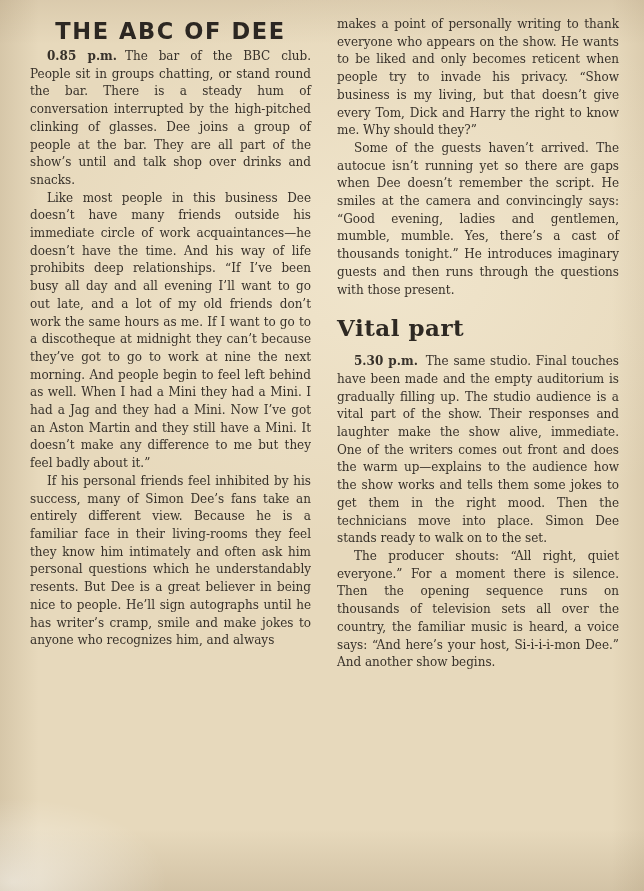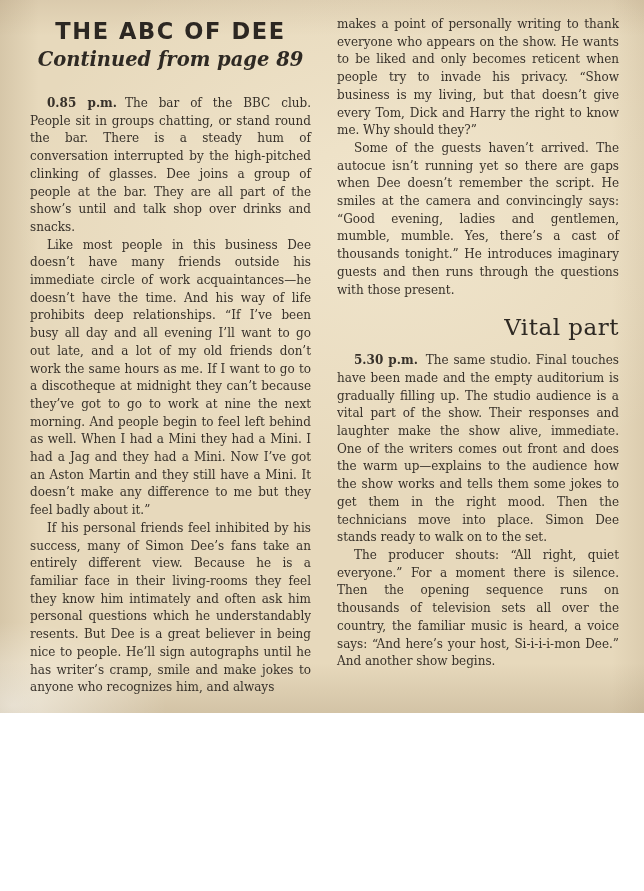--- a/index.html
+++ b/index.html
@@ -2,21 +2,21 @@
 <html><head>
 <meta charset="utf-8">
 <style>
   html,body{margin:0;padding:0;}
   body{
     width:644px;height:891px;overflow:hidden;
     font-family:"DejaVu Serif","Liberation Serif",serif;
     color:#37312a;
   }
   .page{
-    position:relative;width:644px;height:713px;box-sizing:border-box;
+    position:relative;width:644px;height:891px;box-sizing:border-box;
     background:
       radial-gradient(ellipse 220px 120px at 2% 99%, rgba(255,255,252,0.55), rgba(255,255,255,0) 70%),
       radial-gradient(ellipse 500px 380px at 60% 30%, rgba(252,244,224,0.45), rgba(252,244,224,0) 75%),
       linear-gradient(to right, rgba(110,85,50,0.14), rgba(110,85,50,0) 6%),
       linear-gradient(to left, rgba(120,95,60,0.10), rgba(120,95,60,0) 5%),
       linear-gradient(to bottom, rgba(130,100,65,0.12), rgba(130,100,65,0) 5%),
       linear-gradient(to top, rgba(105,80,50,0.16), rgba(105,80,50,0) 7%),
       #e7d9bc;
     padding:14px 25px 0 30px;
   }
@@ -35,35 +35,34 @@
     text-align:center;color:#2e2923;margin:0 0 24px 0;
   }
   .para{
     margin:0;font-size:12px;line-height:17.7px;
     text-align:justify;
   }
   .para.indent{text-indent:17px;}
   .lead{font-weight:bold;}
   .lead:not(:empty){margin-right:8px;}
   .subhead{
-    font-size:23px;font-weight:normal;color:#2e2923;
-    text-align:right;margin:15px 0 12px 0;letter-spacing:0.5px;
+    font-size:23px;font-weight:bold;color:#2e2923;
+    text-align:left;margin:15px 0 12px 0;letter-spacing:0.5px;
   }
   .last-para{position:relative;}
 </style>
 </head>
 <body>
 
 <div class="page">
   <div class="columns">
 
     <div class="col col-left">
       <header>
         <h1>THE ABC OF DEE</h1>
-        <p class="continued">Continued from page 89</p>
       </header>
 
 
       <p class="para indent"><b class="lead">0.85 p.m.</b><span>The bar of the BBC club. People sit in groups chatting, or stand round the bar.  There is a steady hum of conversation interrupted by the high-pitched clinking of glasses.  Dee joins a group of people at the bar. They are all part of the show’s until and talk shop over drinks and snacks.</span></p>
 
       <p class="para indent"><b class="lead"></b><span>Like most people in this business Dee doesn’t have many friends outside his immediate circle of work acquaintances—he doesn’t have the time.  And his way of life prohibits deep relationships.  “If I’ve been busy all day and all evening I’ll want to go out late, and a lot of my old friends don’t work the same hours as me.  If I want to go to a discotheque at midnight they can’t because they’ve got to go to work at nine the next morning. And people begin to feel left behind as well.  When I had a Mini they had a Mini.  I had a Jag and they had a Mini.  Now I’ve got an Aston Martin and they still have a Mini.  It doesn’t make any difference to me but they feel badly about it.”</span></p>
 
       <p class="para indent"><b class="lead"></b><span>If his personal friends feel inhibited by his success, many of Simon Dee’s fans take an entirely different view. Because he is a familiar face in their living-rooms they feel they know him intimately and often ask him personal questions which he understandably resents.  But Dee is a great believer in being nice to people.  He’ll sign autographs until he has writer’s cramp, smile and make jokes to anyone who recognizes him, and always</span></p>
     </div>
 

